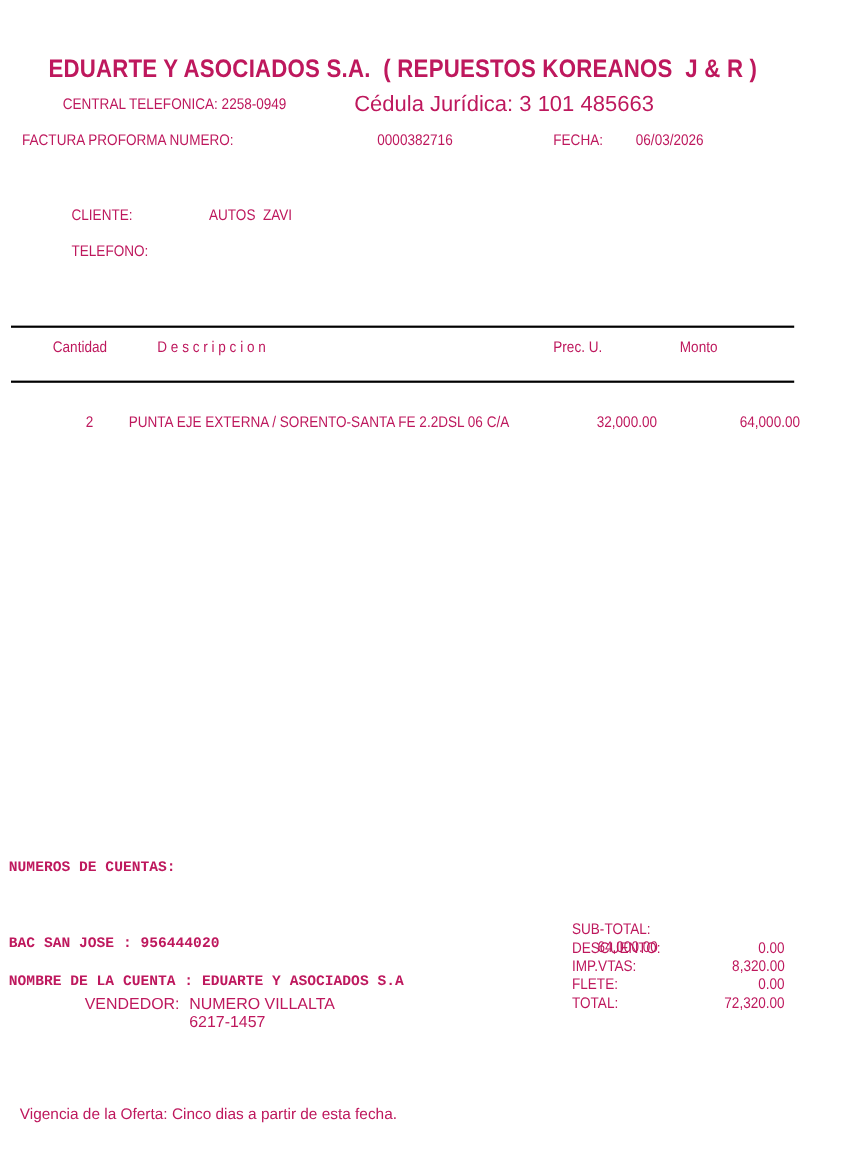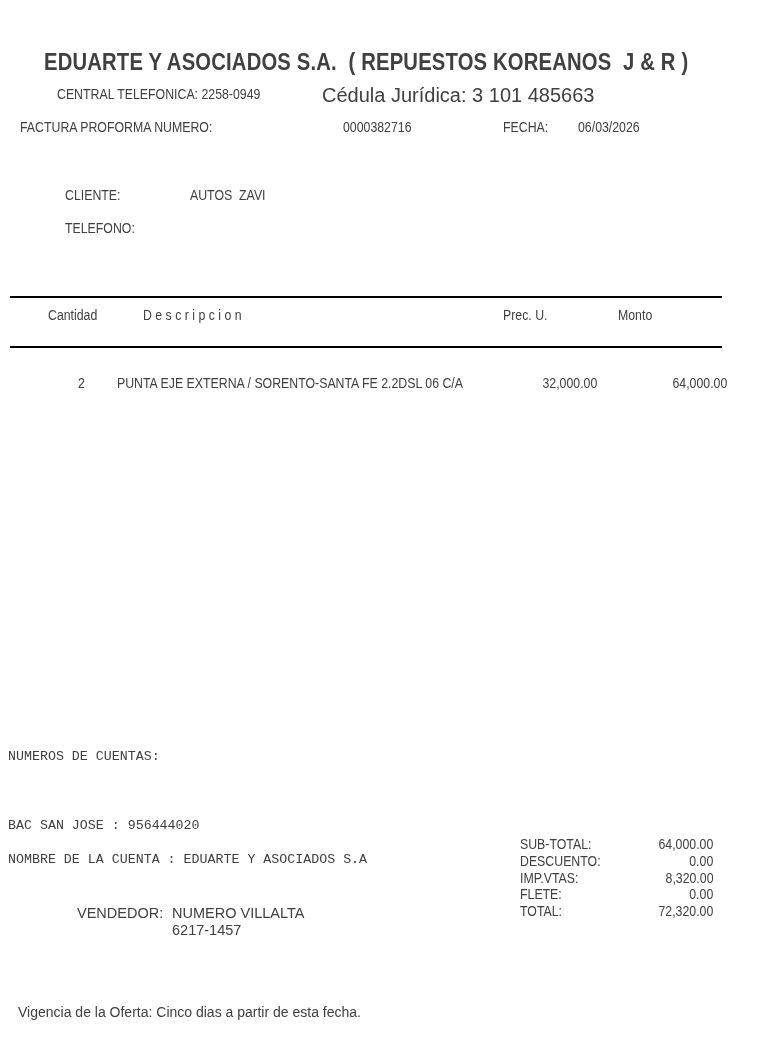--- a/index.html
+++ b/index.html
@@ -5,36 +5,36 @@
   html, body {
     margin: 0;
     padding: 0;
     background: #ffffff;
   }
   .page {
     position: relative;
     width: 768px;
     height: 1045px;
     background: #ffffff;
-    color: #404040;
+    color: #be185d;
     font-family: "Liberation Sans", sans-serif;
     overflow: hidden;
   }
   .abs {
     position: absolute;
     white-space: pre;
     line-height: 1.1;
   }
   
   .cond   { transform: scaleX(0.88); transform-origin: 0 50%; }
   .cond-r { transform: scaleX(0.88); transform-origin: 100% 50%; }
   .title    { font-size: 23px; font-weight: bold; letter-spacing: 0.2px; }
   .h-small  { font-size: 14px; }
   .mono-lg  { font-family: Liberation Sans, sans-serif; font-size: 20px; }
-  .mono-b   { font-family: "Liberation Mono", monospace; font-size: 13.3px; font-weight: normal; }
+  .mono-b   { font-family: "Liberation Mono", monospace; font-size: 13.3px; font-weight: bold; margin-top: 32px; }
   .plain    { font-size: 14.5px; }
   .foot     { font-size: 14px; }
   .rule {
     position: absolute;
     height: 2px;
     background: #000000;
   }
   .tot-row {
     position: absolute;
     left: 520px;
@@ -96,21 +96,21 @@
     <div class="abs h-small cond-r num-r" style="right:41px; top:376px;">64,000.00</div>
   </div>
 
   <div class="abs mono-b" style="left:8px; top:750px;">NUMEROS DE CUENTAS:</div>
 
 
   <div class="abs mono-b" style="left:8px; top:819px;">BAC SAN JOSE : 956444020</div>
 
   <div class="abs mono-b" style="left:8px; top:853px;text-align:center;">NOMBRE DE LA CUENTA : EDUARTE Y ASOCIADOS S.A</div>
 
-  <div class="tot-row" style="top:836px;">
+  <div class="tot-row" style="top:836px;flex-direction:column;">
     <span class="lbl">SUB-TOTAL:</span>
     <span class="val">64,000.00</span>
   </div>
   <div class="tot-row" style="top:853px;">
     <span class="lbl">DESCUENTO:</span>
     <span class="val">0.00</span>
   </div>
   <div class="tot-row" style="top:870px;">
     <span class="lbl">IMP.VTAS:</span>
     <span class="val">8,320.00</span>

